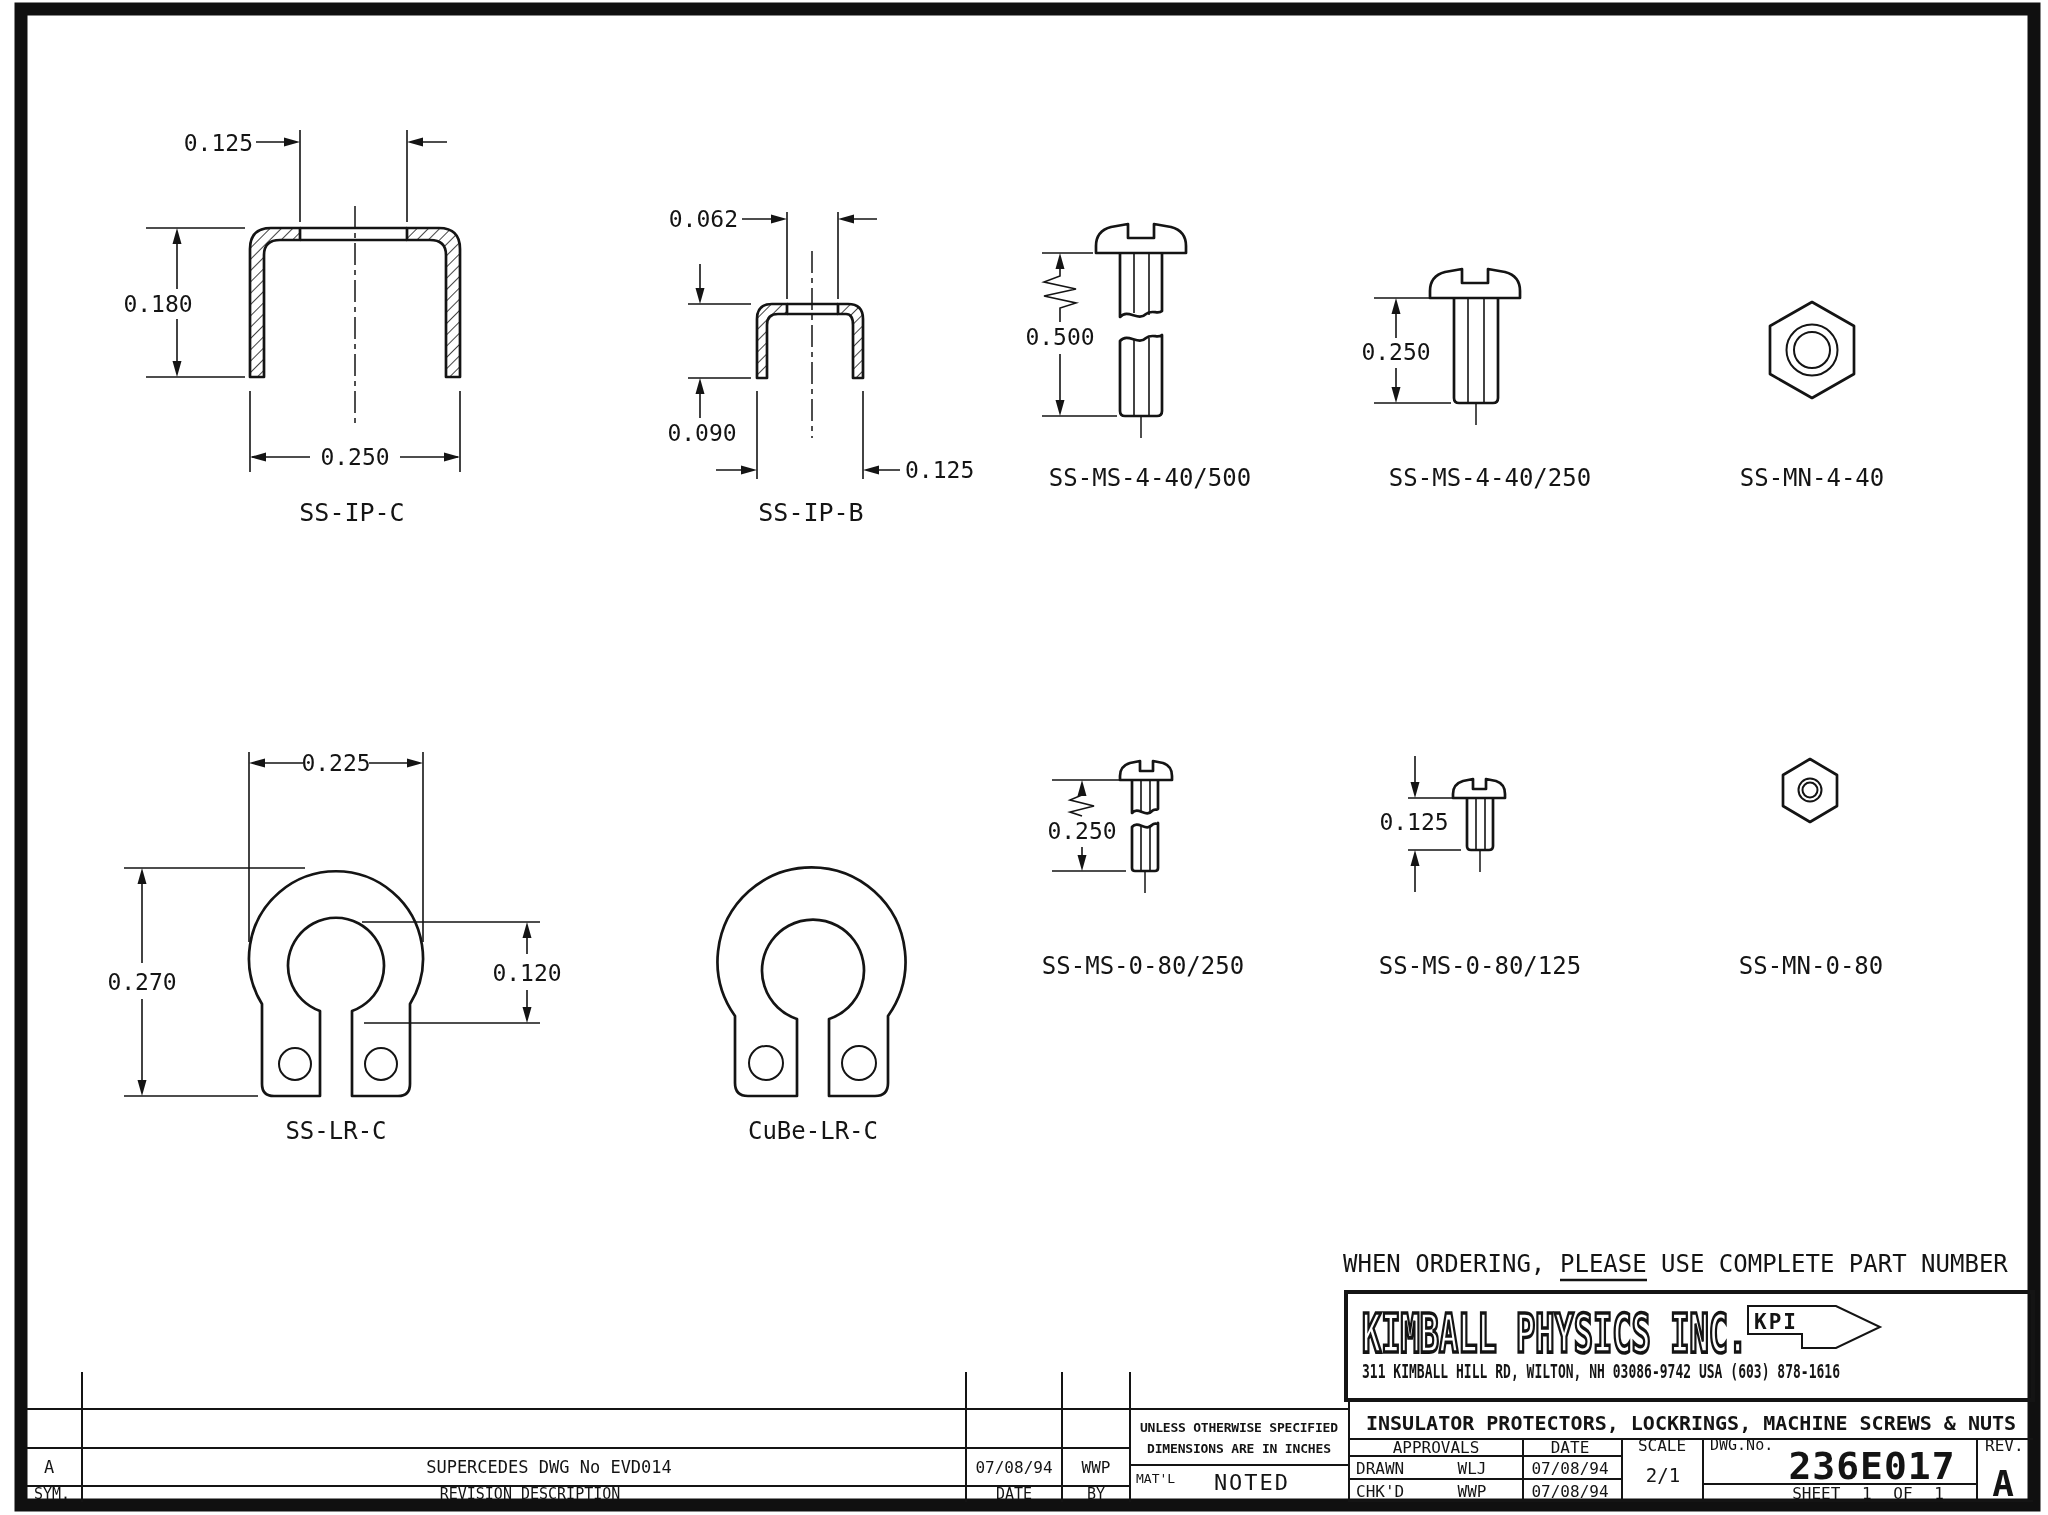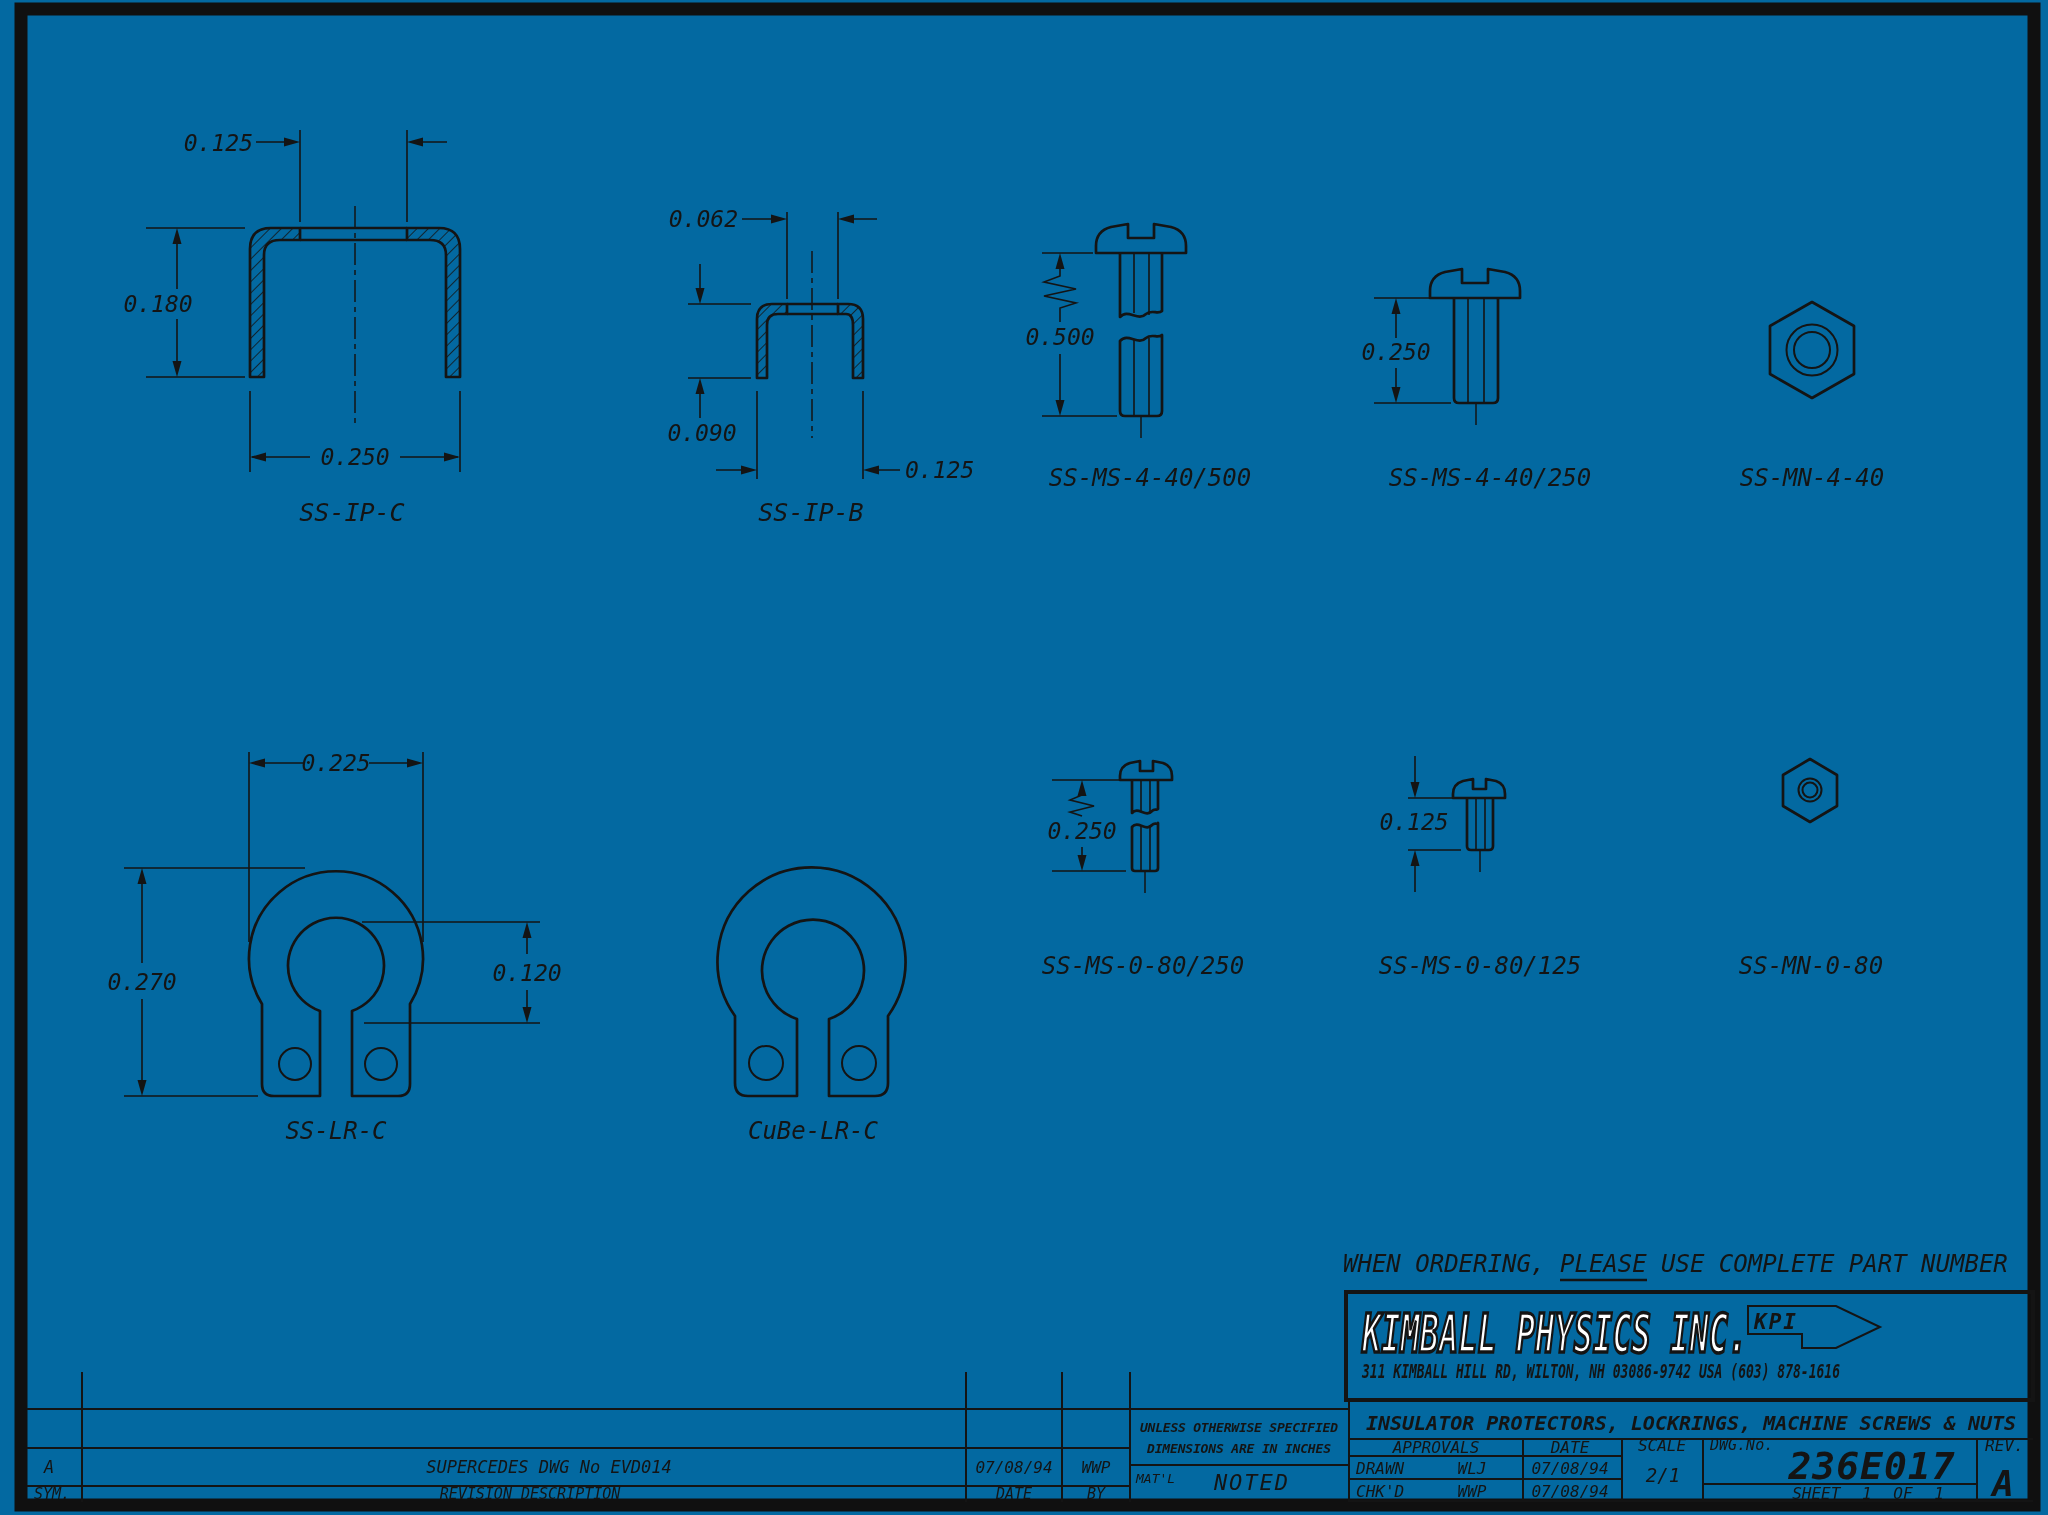--- a/index.html
+++ b/index.html
@@ -1,16 +1,16 @@
 <!DOCTYPE html>
 <html><head>
 <meta charset="utf-8">
 <style>
   html,body { margin:0; padding:0; background:#e9e9e7; }
-  .page { width:2048px; height:1515px; background:#0369a1; position:relative;font-style:italic; }
+  .page { width:2048px; height:1515px; background:#ffffff; position:relative; }
   svg { display:block; }
   .t   { font-family:"DejaVu Sans Mono", monospace; fill:#141414; }
   .b   { font-weight:bold; }
   .mid { text-anchor:middle; }
   .end { text-anchor:end; }
   .ln    { fill:none; stroke:#141414; stroke-width:2;   }
   .thick { fill:none; stroke:#141414; stroke-width:2.7; stroke-linejoin:round; }
   .thin  { fill:none; stroke:#141414; stroke-width:1.6; }
   .cl    { fill:none; stroke:#141414; stroke-width:1.5; stroke-dasharray:22 5 5 5; }
   .arr   { fill:#141414; stroke:none; }

